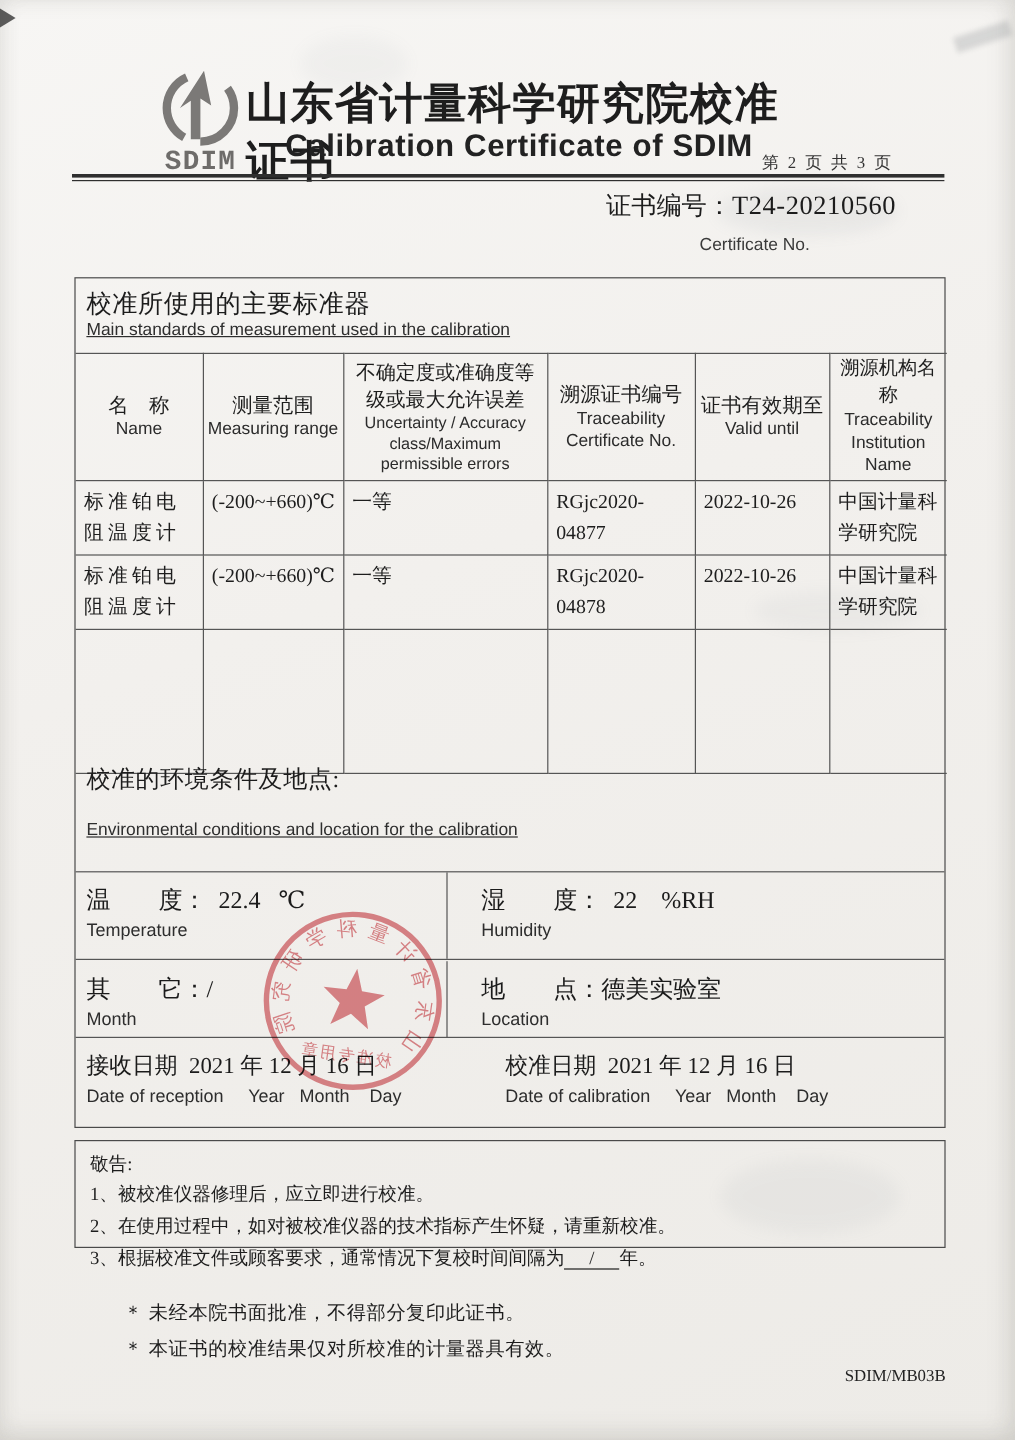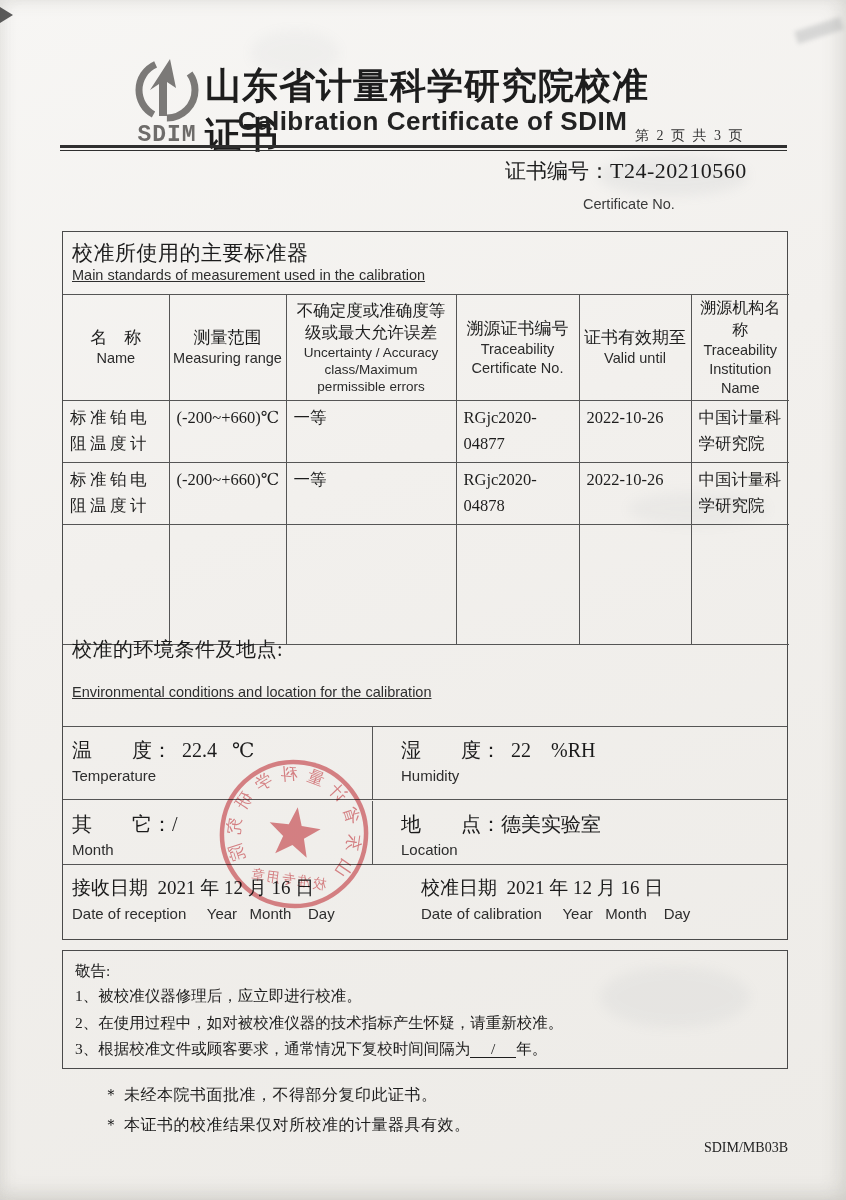--- a/index.html
+++ b/index.html
@@ -65,21 +65,21 @@
   .cond-value { font-size:20px; color:#1b1b1b; }
   .cond-en { display:block; margin-top:3px; font-size:15px; color:#2d2d2d; }
 
   .dates-row { left:0; top:632px; width:100%; height:73px; border-top:1px solid #555; }
   .date-item { position:absolute; top:10px; }
   .date-item.left { left:9px; } .date-item.right { left:358px; }
   .date-cn { font-size:19px; color:#1b1b1b; white-space:pre; }
   .date-en { display:block; margin-top:4px; font-size:15px; color:#2d2d2d; white-space:pre; }
 
   
-  .notice-box { left:62px; top:950px; width:726px; height:119px; border:1.5px solid #4a4a4a; padding:8px 14px 0 12px; }
+  .notice-box { left:62px; top:950px; width:726px; height:90px; border:1.5px solid #4a4a4a; padding:8px 14px 0 12px; }
   .notice-title { font-size:15.5px; color:#1d1d1d; line-height:24px; }
   .notice-item { font-size:15.5px; color:#1d1d1d; line-height:26.5px; }
   .blank-slash { display:inline-block; width:46px; text-align:center; border-bottom:1px solid #1d1d1d; line-height:17px; }
 
   
   .footnotes { left:103px; top:1080px; }
   .footnote { font-size:16px; color:#1d1d1d; line-height:30px; letter-spacing:.5px; }
   .form-code { left:62px; top:1140px; width:726px; text-align:right; font-size:14px; color:#222; }
 
   

